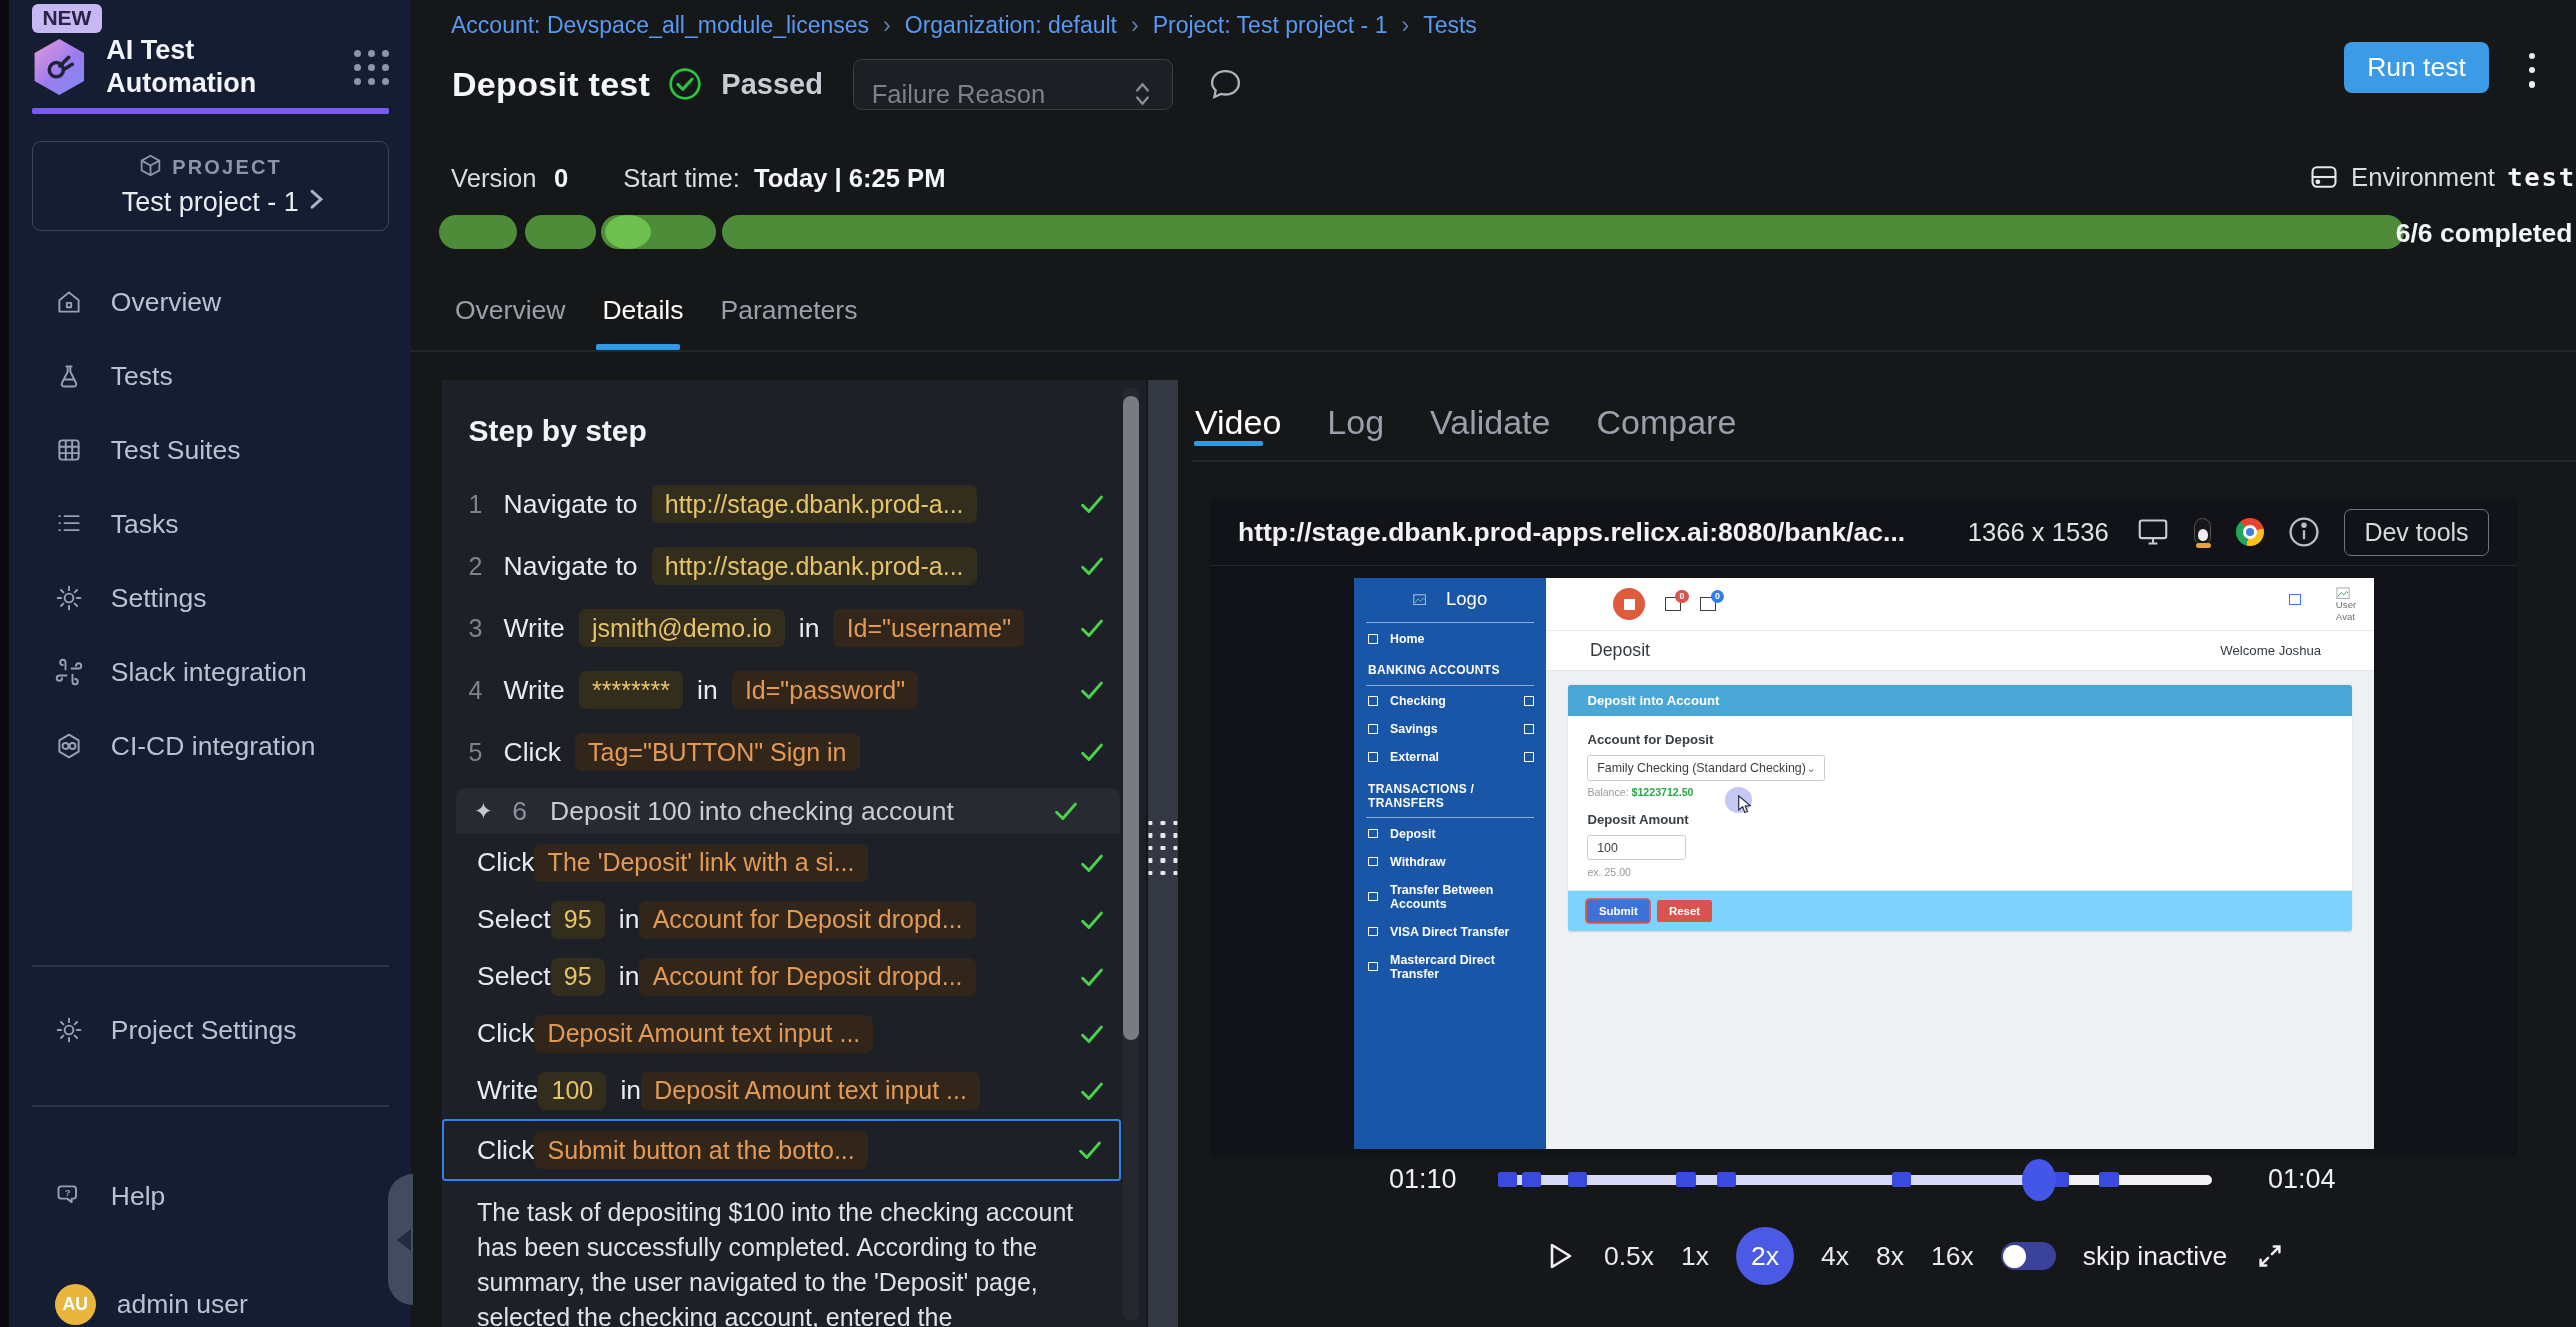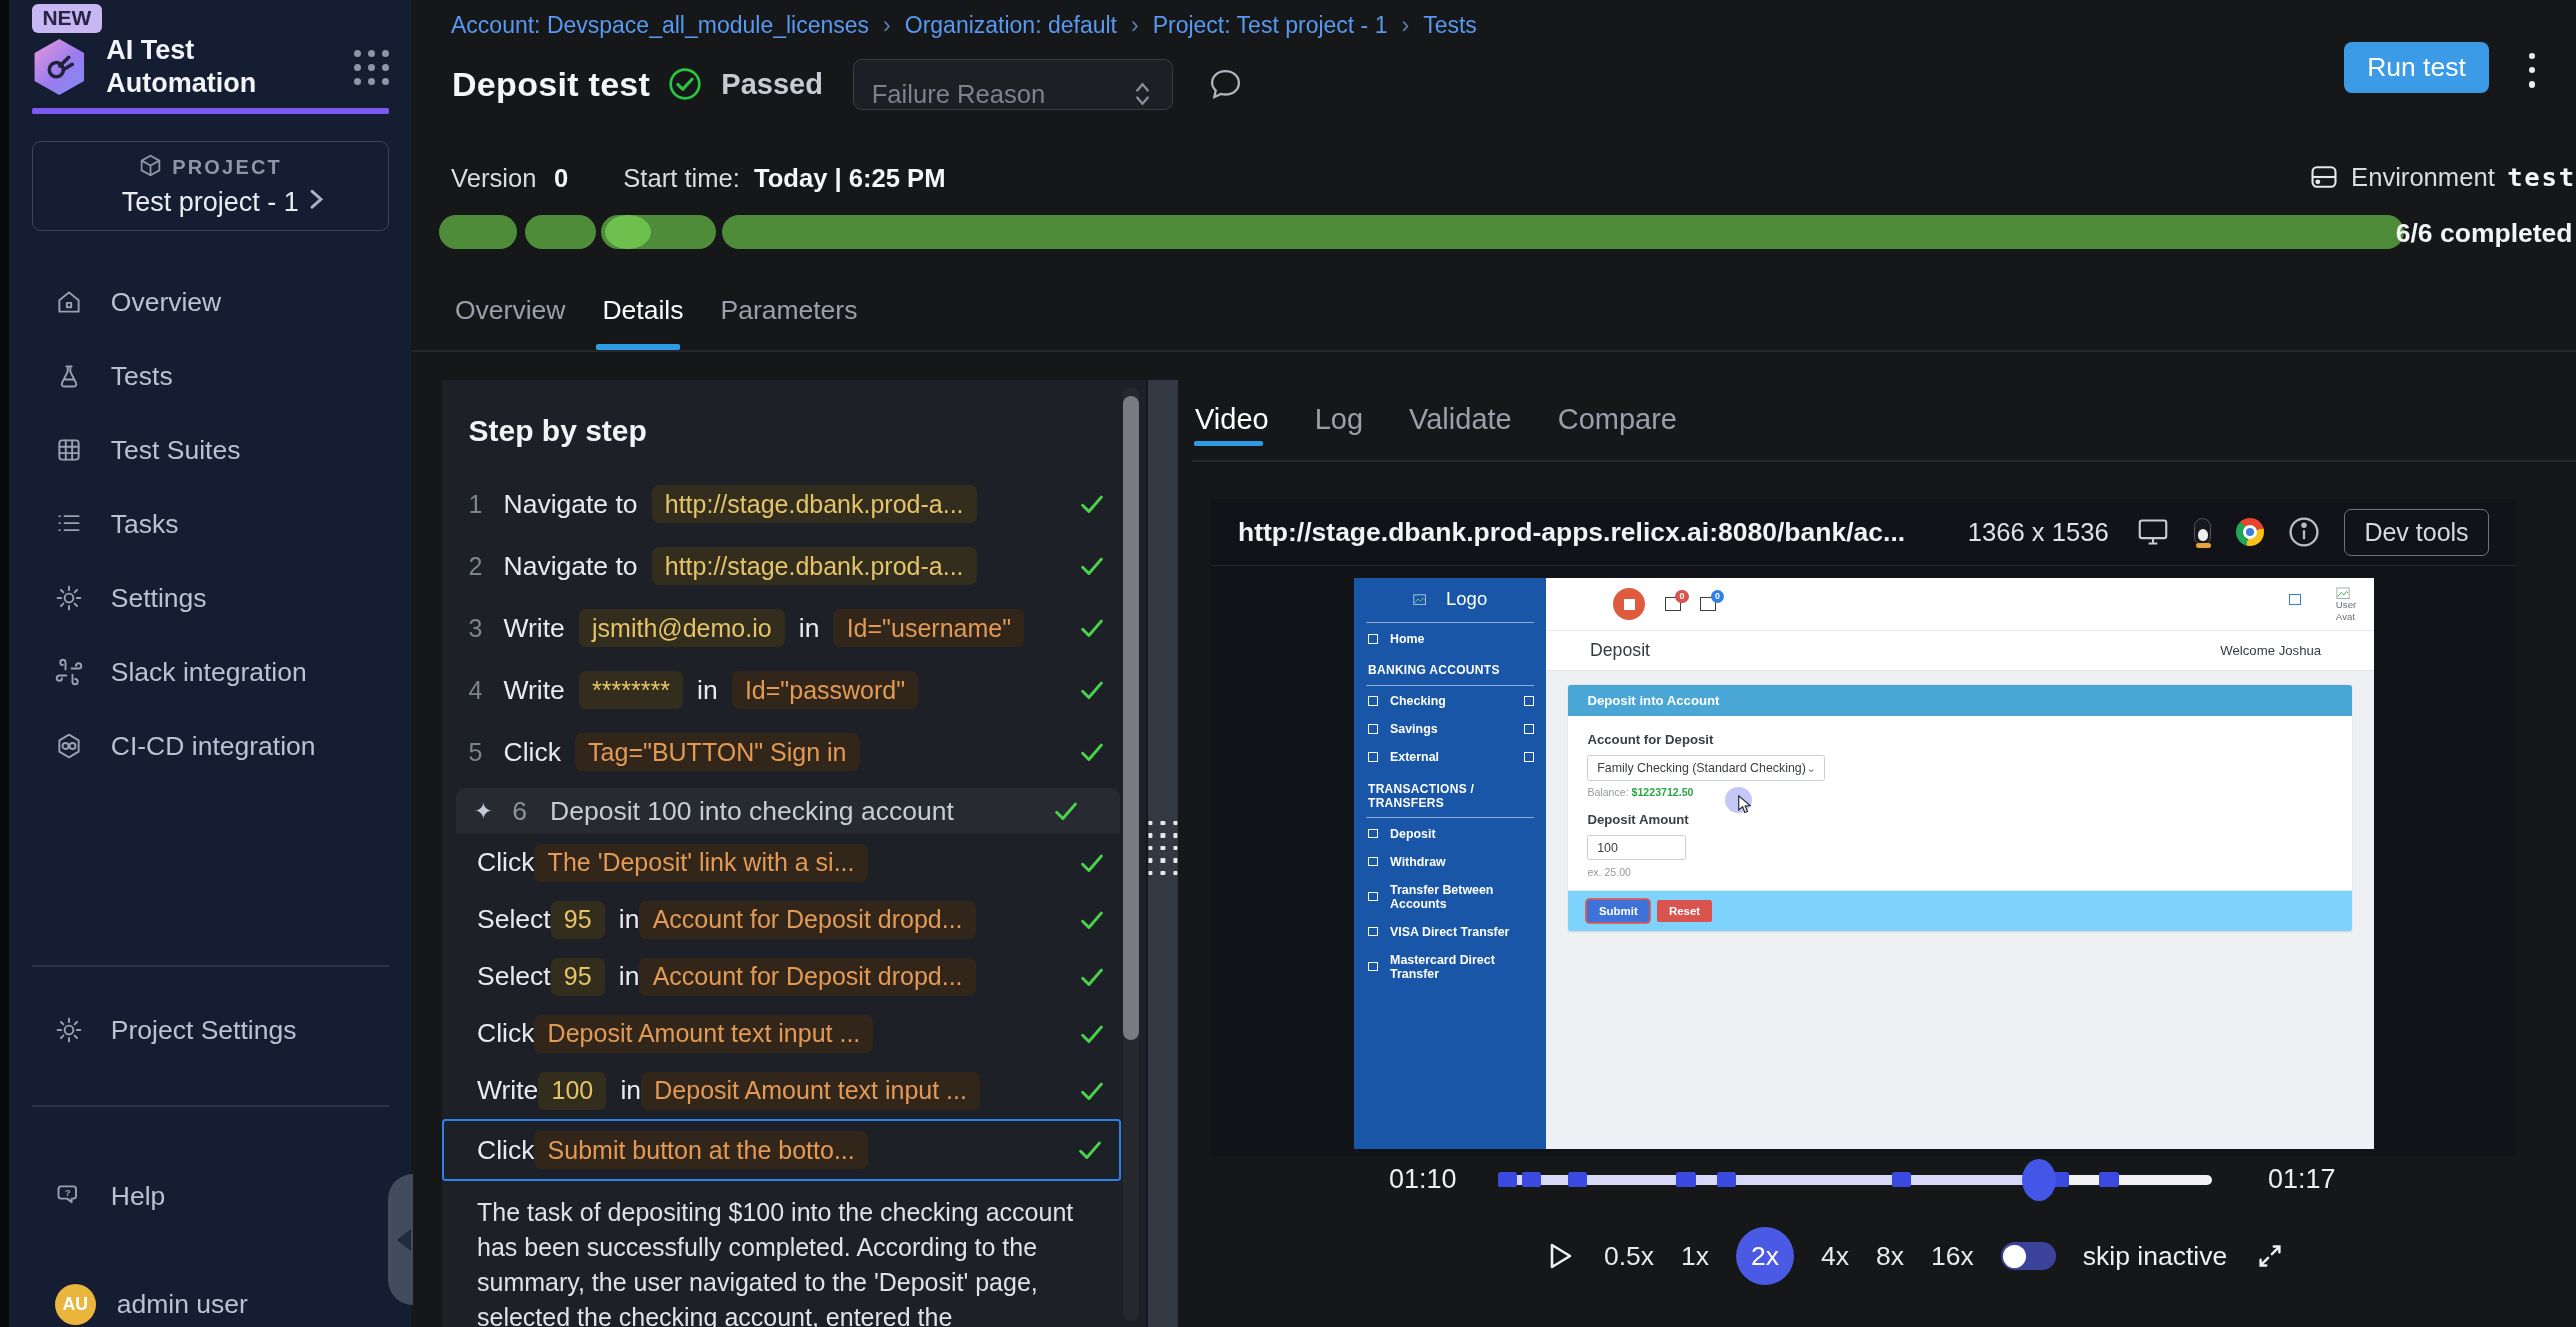--- a/index.html
+++ b/index.html
@@ -78,21 +78,21 @@
   .sub-row.selected .check { right:14px; }
   .summary { margin:14px 62px 0 35px; color:#dfe2e6; font-size:25px; line-height:35px; }
   .v-scroll-track { position:absolute; right:7px; top:7px; bottom:7px; width:16px; background:#26282e; border-radius:8px; }
   .v-scroll-thumb { position:absolute; right:7px; top:16px; width:16px; height:644px; background:#7a7b82; border-radius:8px; cursor:grab; }
 
   .splitter { position:absolute; left:737px; top:380px; width:30px; bottom:0; background:#343842; cursor:col-resize; }
   .splitter .dots { position:absolute; left:50%; top:441px; transform:translateX(-50%); display:grid; grid-template-columns:repeat(3,4.4px); grid-gap:8px; }
   .splitter .dots i { width:4.4px; height:4.4px; background:#e8e8ec; border-radius:0.9px; }
 
   
-  .video-tabs { position:absolute; left:784px; top:403px; display:flex; gap:46px; font-size:29px; color:#9aa0ab; }
+  .video-tabs { position:absolute; left:784px; top:403px; display:flex; gap:46px; font-size:34px; color:#9aa0ab; }
   .video-tabs .tab { cursor:pointer; }
   .video-tabs .tab.active { color:#fff; }
   .vtab-underline { position:absolute; left:783px; top:441px; width:69px; height:5.3px; background:#2e9be4; border-radius:1.8px; }
   .right-divider { position:absolute; left:781px; right:0; top:460px; height:1.8px; background:#26272d; }
 
   .video-box { position:absolute; left:799px; top:499px; width:1307px; height:657px; background:#121318; border-radius:5.3px; }
   .url-bar { height:67px; display:flex; align-items:center; padding:0 28px; border-bottom:1.8px solid #26272d; }
   .url-text { color:#f2f3f5; font-size:26.5px; font-weight:bold; }
   .url-right { margin-left:auto; display:flex; align-items:center; gap:23px; }
   .resolution { color:#dfe2e6; font-size:25.6px; margin-right:5.3px; }
@@ -654,21 +654,21 @@
         <div class="tl-marker" style="left: calc(0.6% - 9.7px);"></div>
         <div class="tl-marker" style="left: calc(4% - 9.7px);"></div>
         <div class="tl-marker" style="left: calc(10.5% - 9.7px);"></div>
         <div class="tl-marker" style="left: calc(25.8% - 9.7px);"></div>
         <div class="tl-marker" style="left: calc(31.5% - 9.7px);"></div>
         <div class="tl-marker" style="left: calc(56.2% - 9.7px);"></div>
         <div class="tl-marker" style="left: calc(78.5% - 9.7px);"></div>
         <div class="tl-marker" style="left: calc(85.5% - 9.7px);"></div>
         <div class="tl-thumb" style="left: 75.6%;"></div>
       </div>
-    <span class="tl-time" style="left:1857px">01:17</span>
+    <span class="tl-time" style="left:1857px">01:04</span>
 
     <div class="controls">
       <span class="icon-btn">
           <svg width="34" height="34" viewBox="0 0 34 34" fill="none" stroke="#eef0f3" stroke-width="2.6" stroke-linejoin="round">
             <path d="M9 6 L27 17 L9 28 Z"></path>
           </svg>
         </span>
       <span id="speeds-slot" style="display:flex;align-items:center;gap:27px">
           <span class="speed">0.5x</span>
           <span class="speed">1x</span>

